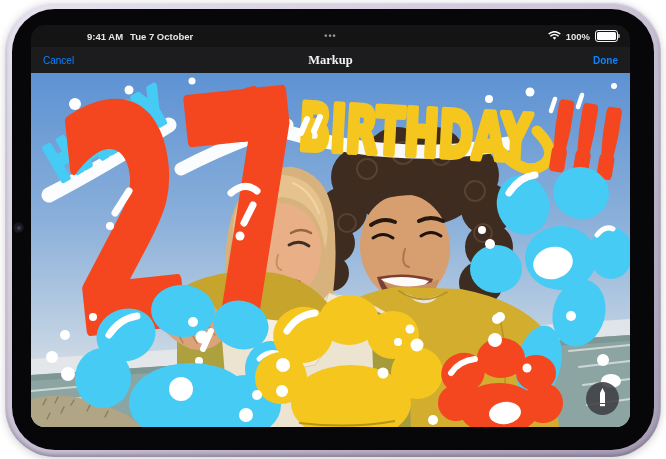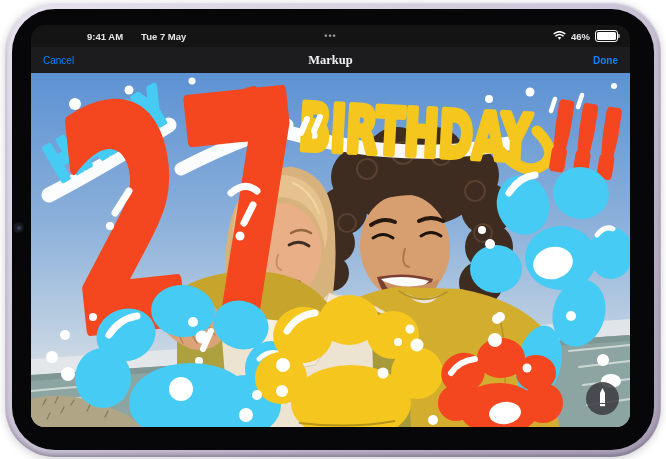--- a/index.html
+++ b/index.html
@@ -11,21 +11,21 @@
     box-shadow:inset 0 1px 2px rgba(255,255,255,.9), inset 0 -2px 4px rgba(60,50,75,.45), 0 2px 8px rgba(0,0,0,.18);}
   .bezel{position:absolute;inset:7px;border-radius:43px;background:#070709;}
   .camera{position:absolute;left:13px;top:222px;width:11px;height:11px;border-radius:50%;
     background:#1b1b22;box-shadow:inset 0 0 2px #000;}
   .camera::after{content:"";position:absolute;left:3.5px;top:3.5px;width:4px;height:4px;border-radius:50%;background:#343c58;}
   .screen{position:absolute;left:31px;top:25px;width:599px;height:402px;border-radius:14px;
     overflow:hidden;background:#000;}
   
   .statusbar{height:22px;background:var(--bar_bg);display:flex;align-items:center;
     padding:0 12px;color:#e7e7ea;font-size:9.5px;font-weight:bold;position:relative;}
-  .sb-left{display:flex;gap:18px;padding-left:44px;}
+  .sb-left{display:flex;gap:7px;padding-left:44px;}
   .sb-center{position:absolute;left:0;right:0;text-align:center;color:#9a9aa0;font-size:9px;letter-spacing:1px;}
   .sb-right{margin-left:auto;display:flex;align-items:center;gap:5px;}
   .batt{width:21px;height:10px;border:1px solid rgba(255,255,255,.95);border-radius:3px;position:relative;}
   .batt i{position:absolute;inset:1px;background:#fff;border-radius:1.5px;}
   .batt::after{content:"";position:absolute;right:-3px;top:2.5px;width:2px;height:4px;background:rgba(255,255,255,.6);border-radius:0 1px 1px 0;}
   
   .navbar{height:26px;background:#1c1c1e;display:flex;align-items:center;padding:0 12px;position:relative;}
   .nav-btn{background:none;border:none;padding:0;color:var(--link_blue);font-size:10px;
     font-family:Liberation Sans, sans-serif;cursor:pointer;}
   .nav-btn.done{margin-left:auto;font-weight:bold;}
@@ -58,30 +58,30 @@
   <div class="ipad">
     <div class="bezel"></div>
   </div>
   <div class="camera"></div>
 
   <div class="screen">
 
     <div class="statusbar">
       <div class="sb-left">
         <span>9:41 AM</span>
-        <span>Tue 7 May</span>
+        <span>Tue 7 October</span>
       </div>
       <div class="sb-center">•••</div>
       <div class="sb-right">
         <svg width="13" height="10" viewBox="0 0 13 10">
           <path d="M6.5 8.7 L8.4 6.6 Q6.5 5.2 4.6 6.6 Z" fill="#fff"></path>
           <path d="M2.9 4.9 Q6.5 2.2 10.1 4.9" fill="none" stroke="#fff" stroke-width="1.5" stroke-linecap="round"></path>
           <path d="M1.2 2.6 Q6.5 -1.2 11.8 2.6" fill="none" stroke="#fff" stroke-width="1.5" stroke-linecap="round"></path>
         </svg>
-        <span>46%</span>
+        <span>100%</span>
         <div class="batt">
             <i></i>
           </div>
       </div>
     </div>
 
     <div class="navbar">
       <button class="nav-btn">Cancel</button>
       <div class="nav-title">Markup</div>
       <button class="nav-btn done">Done</button>

